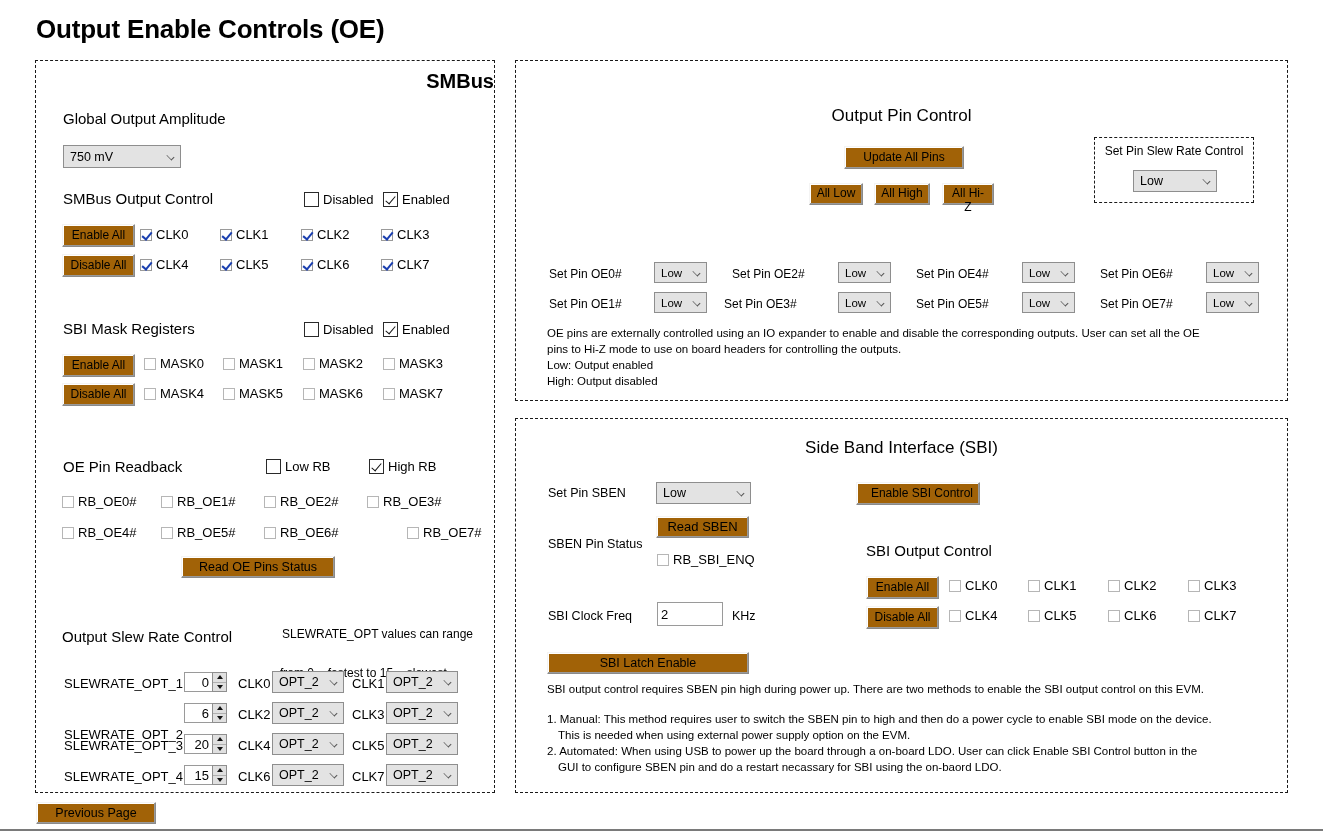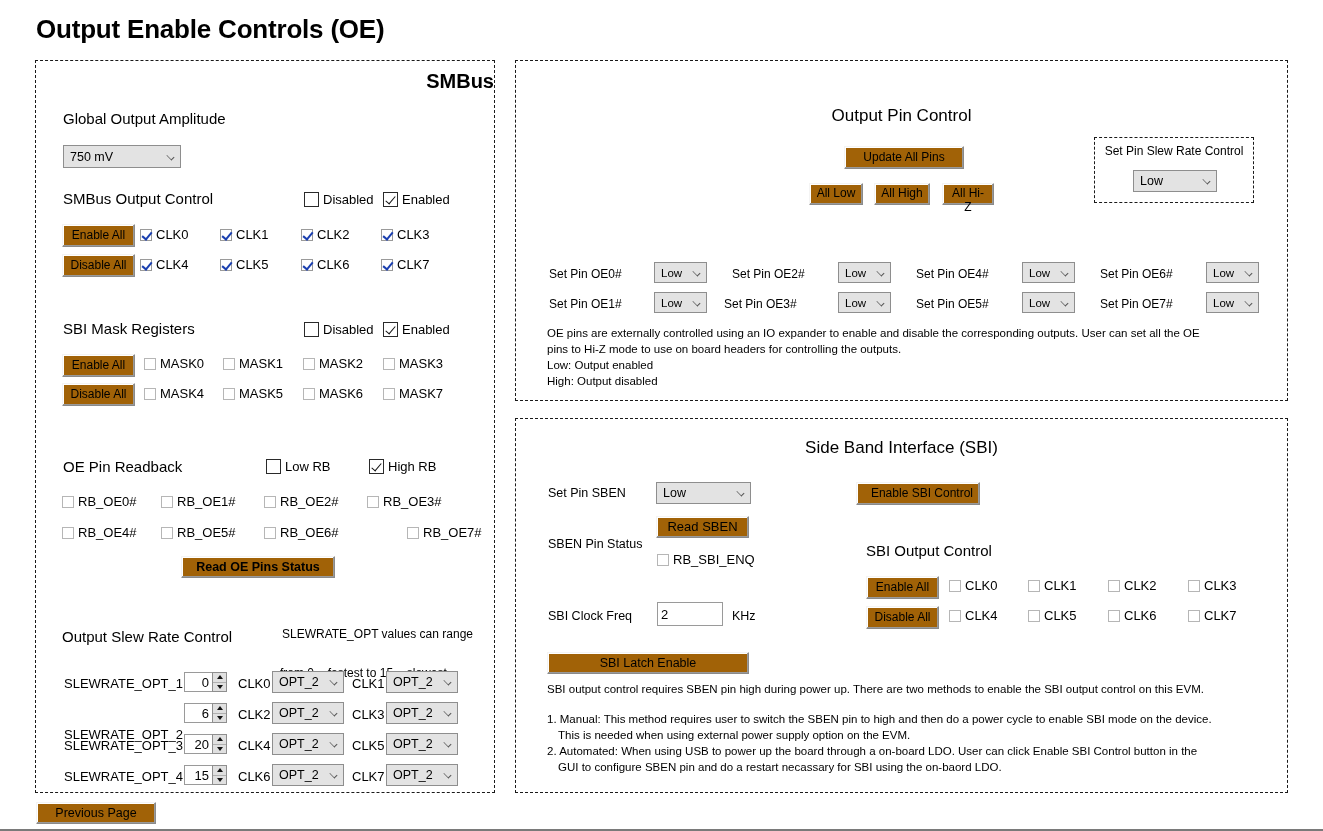--- a/index.html
+++ b/index.html
@@ -269,21 +269,21 @@
       </div>
     <div class="abs cb-row" style="left:228px; top:464px;">
       <span class="cbx gray"></span>
       <span class="cb-lbl">RB_OE6#</span>
       </div>
     <div class="abs cb-row" style="left:331px; top:464px;padding-left:40px;">
       <span class="cbx gray"></span>
       <span class="cb-lbl">RB_OE7#</span>
       </div>
 
-    <button class="btn abs" style="left:145px; top:495px; width:154px; height:22px; font-size:12.5px;font-weight:bold;">Read OE Pins Status</button>
+    <button class="btn abs" style="left:145px; top:495px; width:154px; height:22px; font-size:12.5px;">Read OE Pins Status</button>
 
     <div class="abs section-head" style="left:26px; top:567px;">Output Slew Rate Control</div>
     <div class="abs lbl-sm" style="left:246px; top:566px;">SLEWRATE_OPT values can range</div>
     <div class="abs lbl-sm" style="left:244px; top:581px;margin-top:24px;">from 0 = fastest to 15 = slowest</div>
 
     <div class="abs lbl" style="left:28px; top:615px;">SLEWRATE_OPT_1</div>
     <div class="abs spin" style="left:148px; top:611px; height:20px;">
       <div class="sv">0</div>
       <div class="sb">
           <div>

